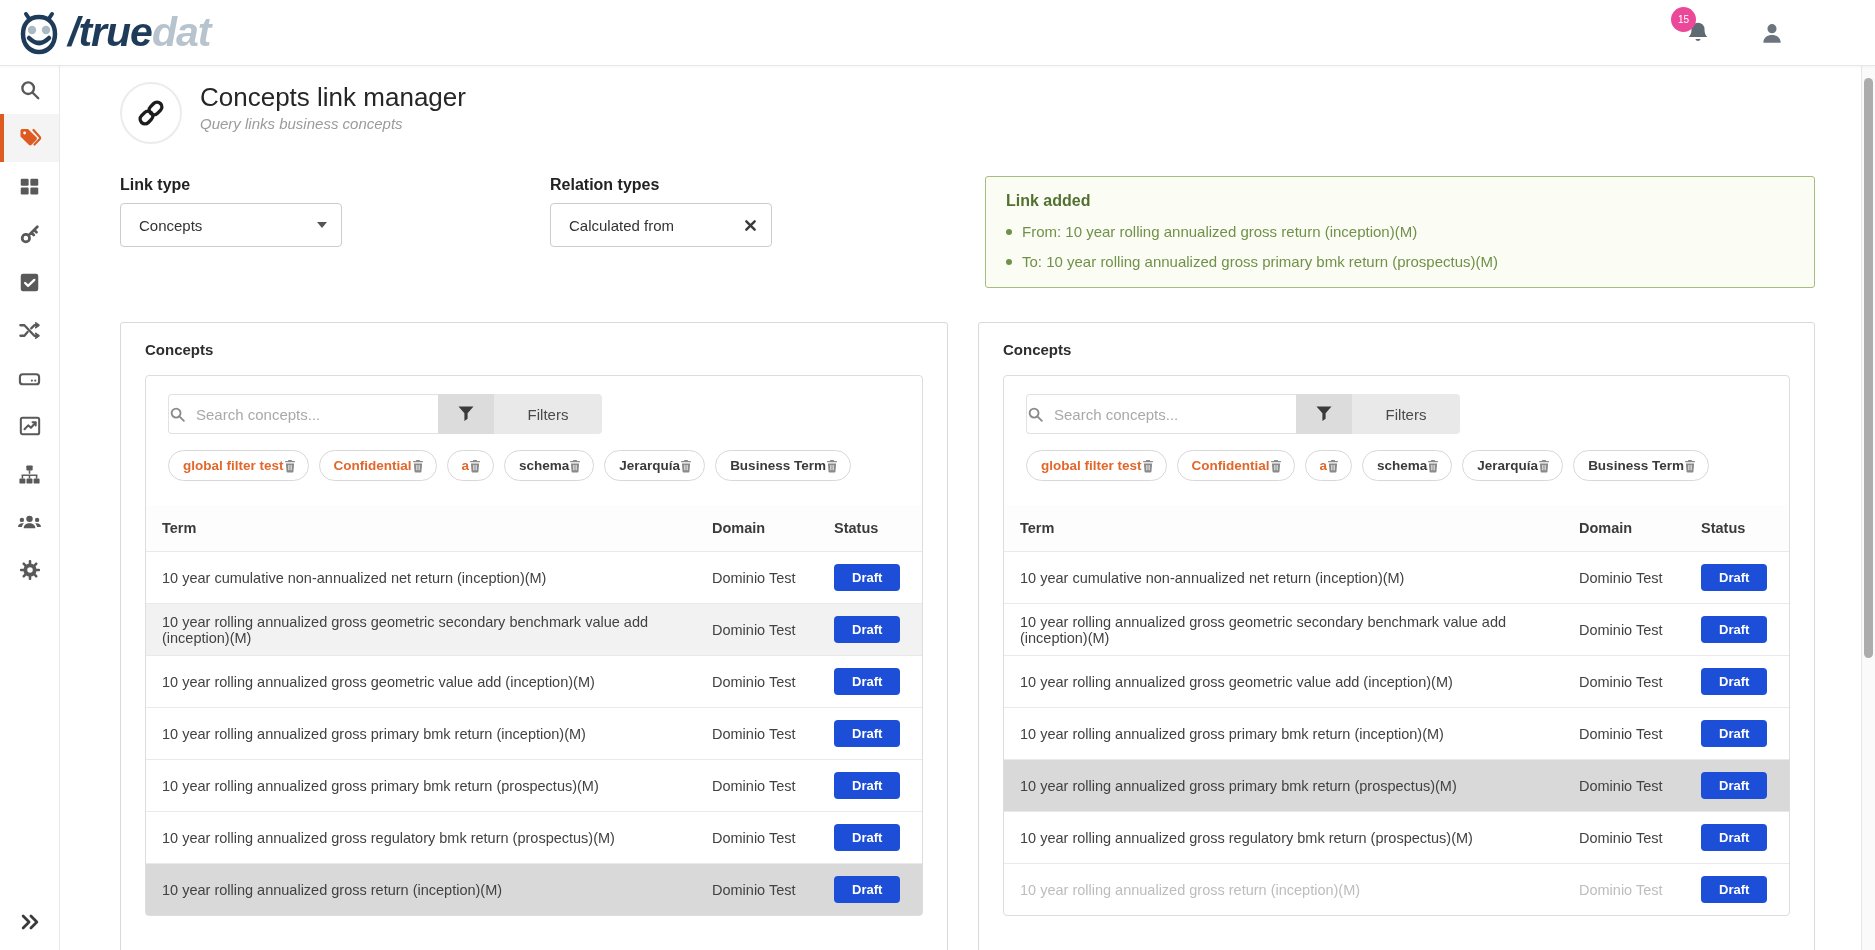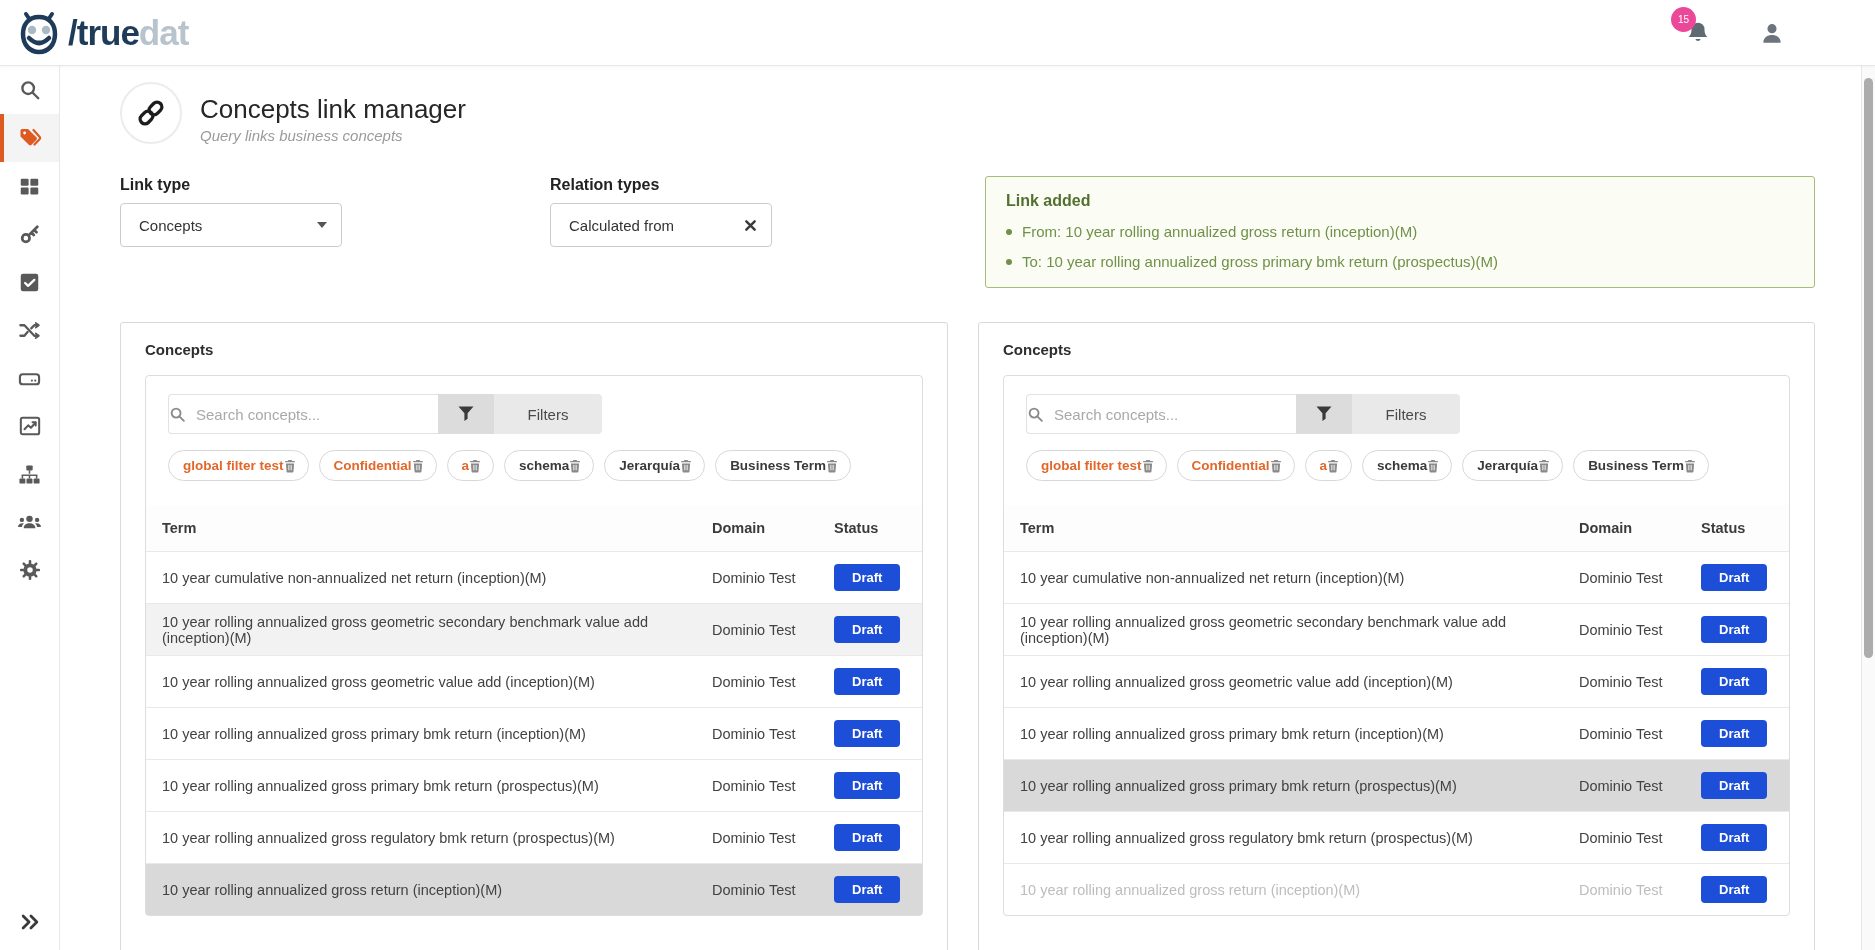--- a/index.html
+++ b/index.html
@@ -4,42 +4,42 @@
 <style>
   * { margin:0; padding:0; box-sizing:border-box; }
   html,body { width:1875px; height:950px; overflow:hidden; background:#fff;
     font-family:"Liberation Sans","DejaVu Sans",sans-serif; color:#333; }
 
   
   .topbar { position:relative; height:66px; background:#fff; border-bottom:1px solid #e7e7e7;
     display:flex; align-items:center; padding:0 90px 0 16px; z-index:5;
     box-shadow:0 1px 2px rgba(0,0,0,.04); }
   .logo { display:flex; align-items:center; gap:6px; cursor:pointer; }
-  .logo-text { font-size:35px; font-weight:bold; letter-spacing:-1px; line-height:1; }
+  .logo-text { font-size:41px; font-weight:bold; letter-spacing:-1px; line-height:1;font-style:italic; }
   .logo-text .dark { color:#1e3c5a; }
   .logo-text .lite { color:#b7c4cd; }
   .topbar-right { margin-left:auto; display:flex; align-items:center; gap:48px; }
   .bell-wrap { position:relative; cursor:pointer; }
   .badge { position:absolute; top:-13px; left:-14px; min-width:25px; height:25px; border-radius:50%;
     background:#ec4899; color:#fff; font-size:10px; font-weight:normal;
     display:flex; align-items:center; justify-content:center; }
 
   
   .shell { display:flex; height:884px; }
   .sidebar { width:60px; background:#fff; border-right:1px solid #e8e8e8; position:relative;
     display:flex; flex-direction:column; }
   .side-item { height:48px; display:flex; align-items:center; justify-content:center;
     cursor:pointer; position:relative; }
   .side-item.active { background:#f4f4f4; box-shadow:inset 4px 0 0 #dd5b21; }
   .side-collapse { position:absolute; bottom:10px; left:0; width:60px; height:36px;
     display:flex; align-items:center; justify-content:center; cursor:pointer; }
 
   
   .main { flex:1; padding:16px 60px 0 60px; position:relative; }
-  .page-header { display:flex; align-items:flex-end; gap:18px; margin-bottom:32px; }
+  .page-header { display:flex; align-items:flex-start; gap:18px; margin-bottom:32px; }
   .header-circle { width:62px; height:62px; border-radius:50%; border:2px solid #ececec;
     display:flex; align-items:center; justify-content:center; background:#fff; }
   .page-title { font-size:26px; color:#262626; font-weight:400; }
   .page-subtitle { font-size:15px; color:#9b9b9b; margin-top:2px;font-style:italic; }
 
   .controls-row { display:flex; align-items:flex-start; }
   .ctrl-group { width:222px; }
   .ctrl-group.second { margin-left:208px; }
   .ctrl-label { font-size:16px; font-weight:bold; color:#222; }
   .select-box { margin-top:9px; height:44px; border:1px solid #ccc; border-radius:4px; background:#fff;

